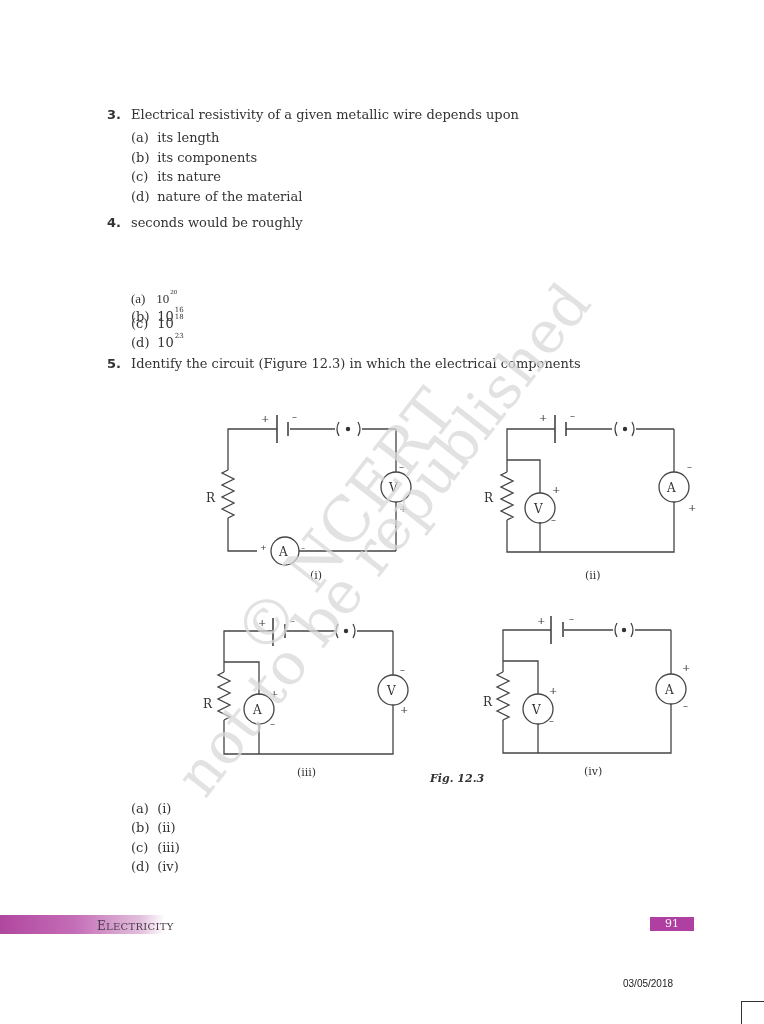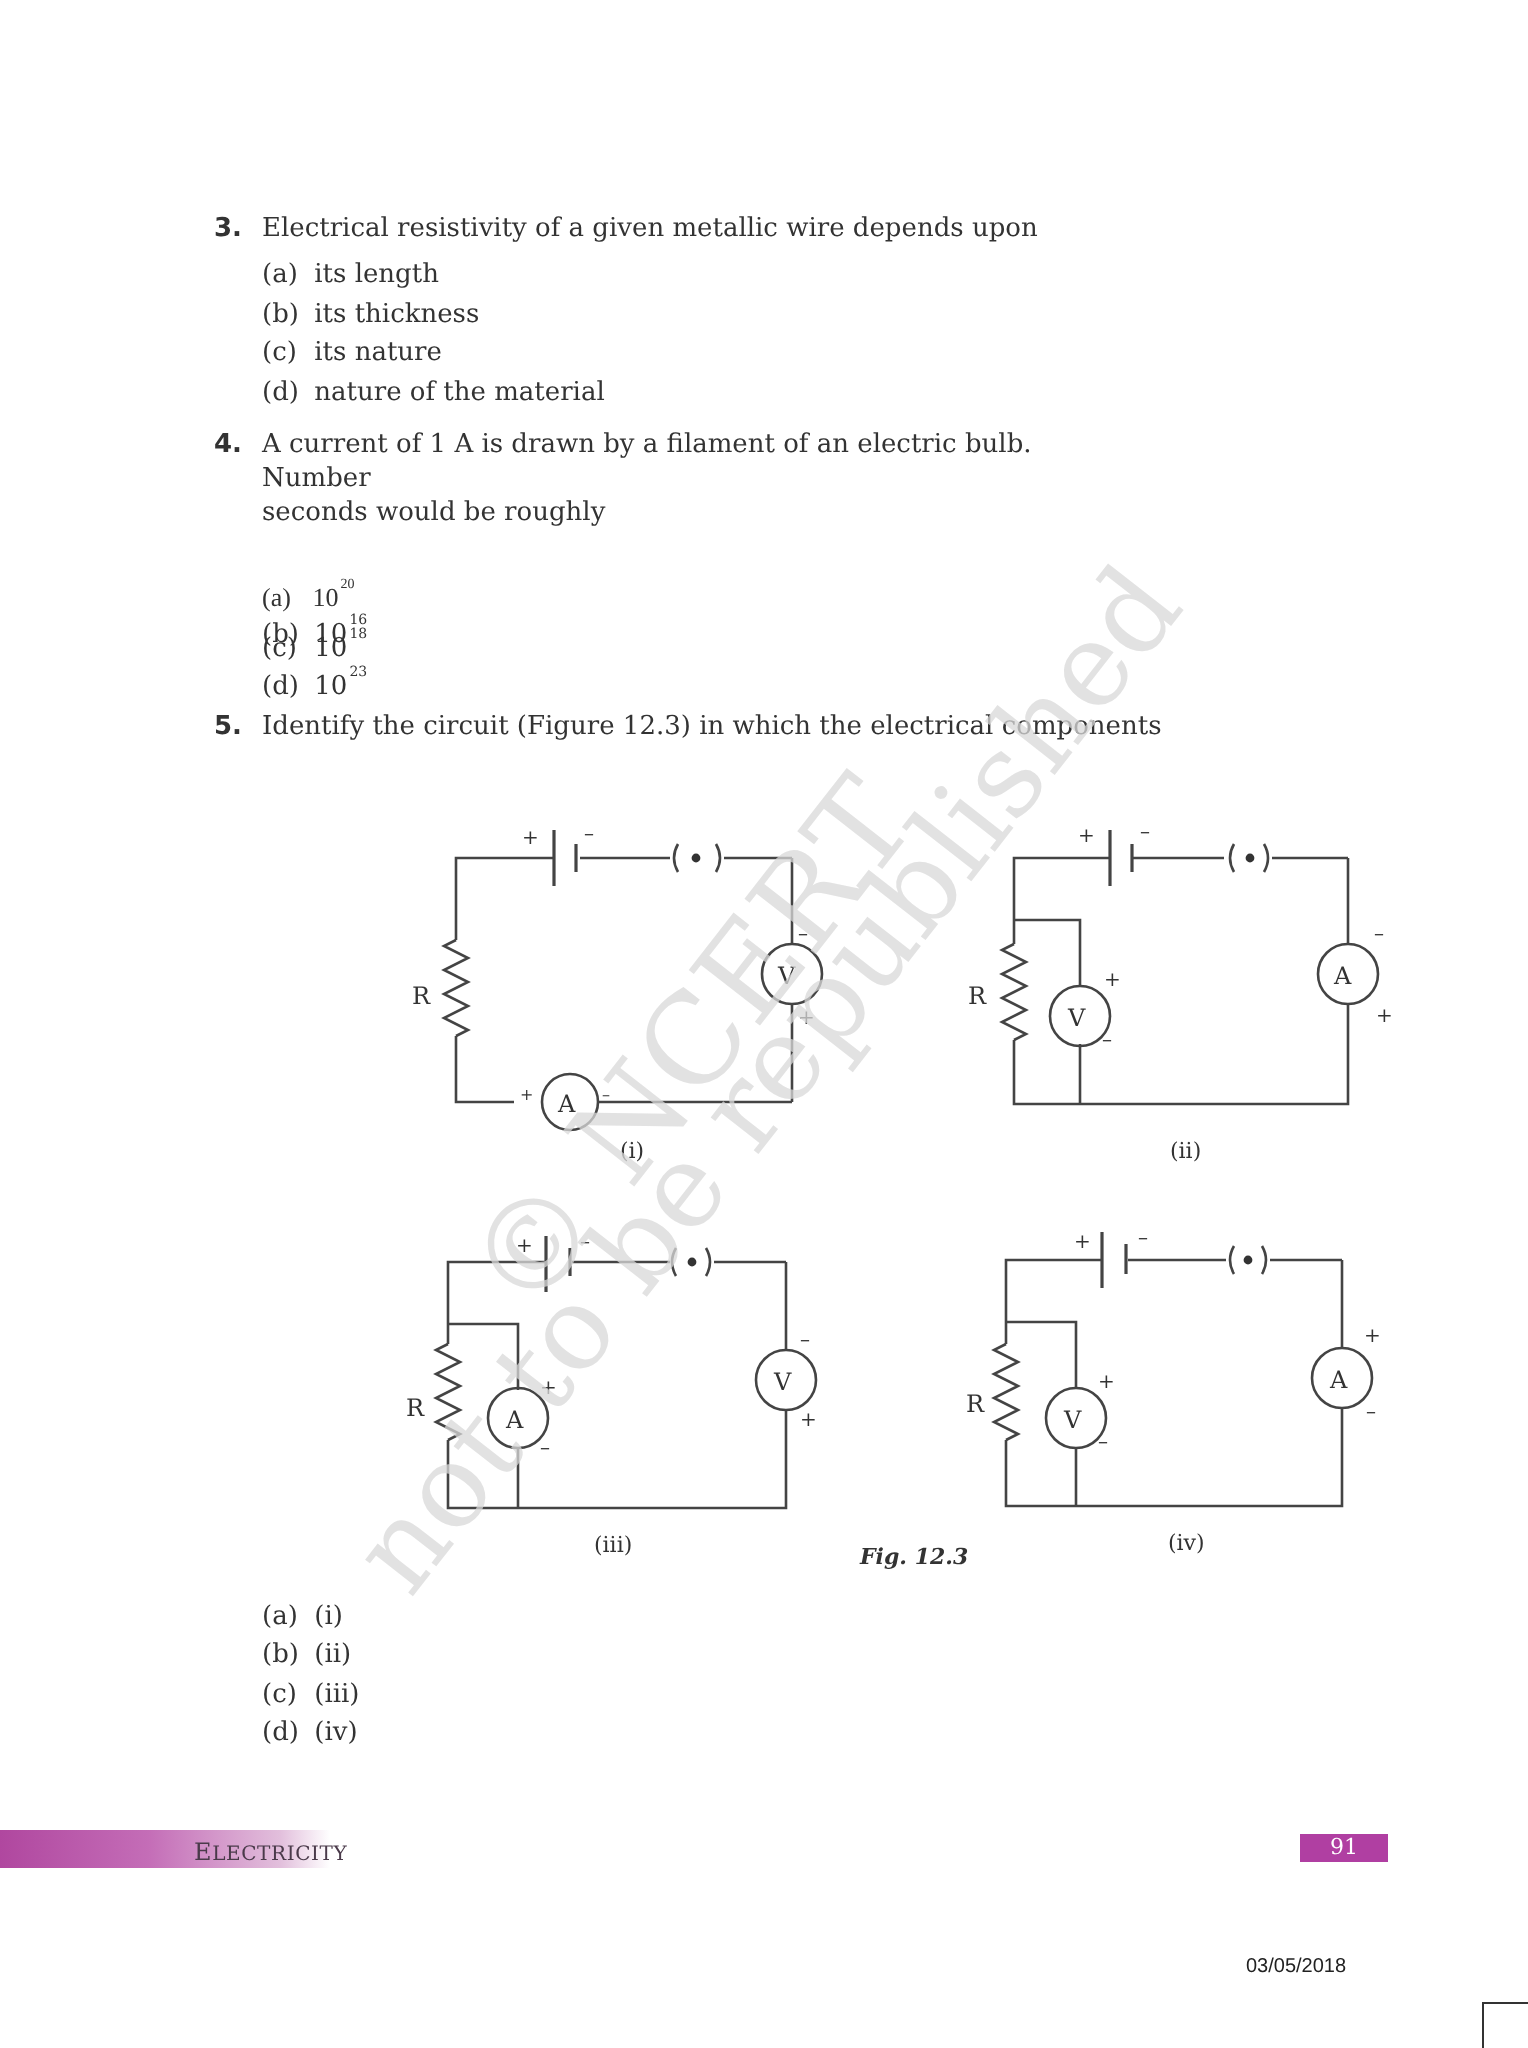--- a/index.html
+++ b/index.html
@@ -25,29 +25,28 @@
   .fig-caption { position:absolute; left:430px; top:772px; font-size:11px; font-weight:bold; font-style:italic;
       font-family:"DejaVu Serif", serif; color:#333; }
 </style>
 </head>
 <body>
 
 <div class="q" style="top:106px;">
   <span class="qnum">3.</span>
   <span class="qtext">Electrical resistivity of a given metallic wire depends upon</span>
   <div class="opt" style="top:23px;"><span class="lbl">(a)</span> <span>its length</span></div>
-  <div class="opt" style="top:43px;"><span class="lbl">(b)</span> <span>its thickness</span></div>
+  <div class="opt" style="top:43px;"><span class="lbl">(b)</span> <span>its components</span></div>
   <div class="opt" style="top:62px;"><span class="lbl">(c)</span> <span>its nature</span></div>
   <div class="opt" style="top:82px;"><span class="lbl">(d)</span> <span>nature of the material</span></div>
 </div>
 
 <div class="q" style="top:214px;">
   <span class="qnum">4.</span>
   <div class="qtext" style="width:440px;">
-    <div>A current of 1 A is drawn by a filament of an electric bulb. Number</div>
     <div>seconds would be roughly</div>
   </div>
   <div class="opt" style="top:70px;font-family:Liberation Serif, serif;"><span class="lbl">(a)</span> <span>10</span><sup>20</sup></div>
   <div class="opt" style="top:88px;"><span class="lbl">(b)</span> <span>10</span><sup>16</sup></div>
   <div class="opt" style="top:95px;"><span class="lbl">(c)</span> <span>10</span><sup>18</sup></div>
   <div class="opt" style="top:114px;"><span class="lbl">(d)</span> <span>10</span><sup>23</sup></div>
 </div>
 
 <div class="q" style="top:355px;">
   <span class="qnum">5.</span>

